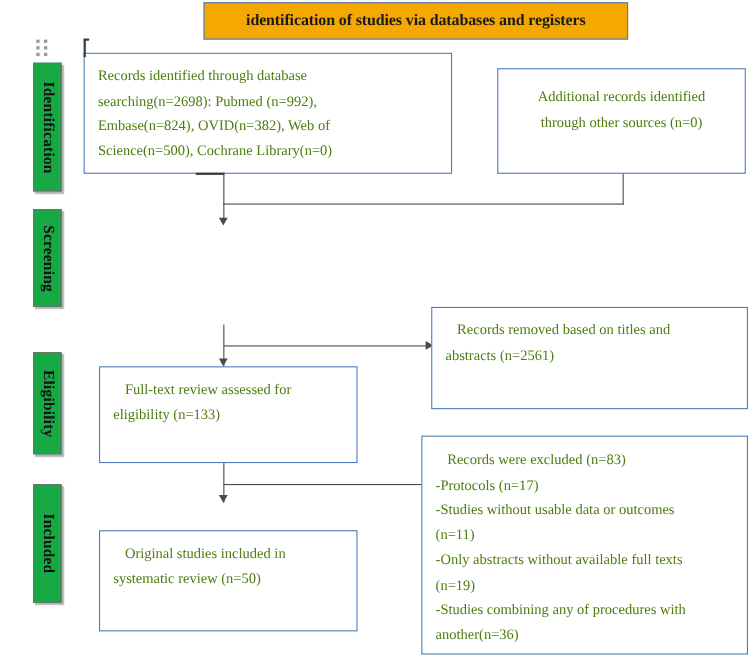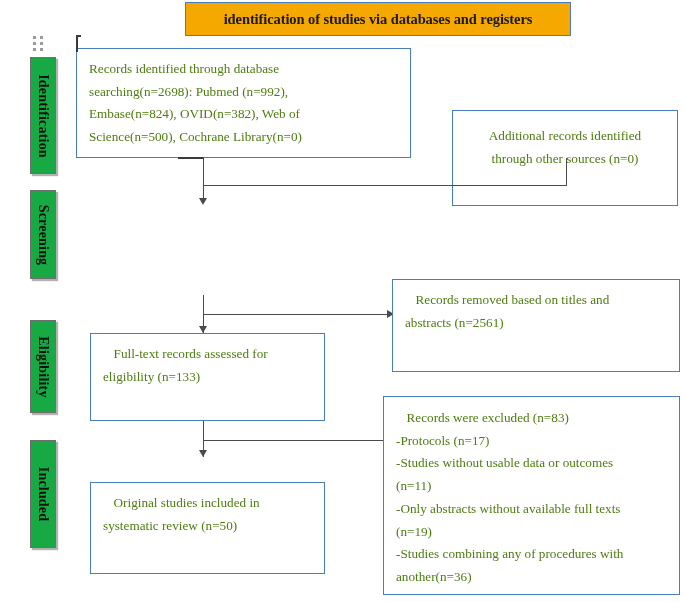--- a/index.html
+++ b/index.html
@@ -84,21 +84,21 @@
     border: 1.6px solid #4a7ebb;
     box-sizing: border-box;
     padding: 9px 12px 8px 12px;
   }
   .box p {
     margin: 0;
     font-size: 13.2px;
     line-height: 1.72;
     color: #4d7c0f;
   }
-  .box.centered { padding: 14px 14px 8px 14px; margin-top: 48px; }
+  .box.centered { padding: 14px 14px 8px 14px; }
   .box.centered p { text-align: center; }
 
   
   .ln {
     position: absolute;
     background: #4a4a4a;
   }
   .vln { width: 1.4px; }
   .hln { height: 1.4px; }
   .arrow-d {
@@ -179,21 +179,21 @@
   <div class="arrow-d" style="left:199px; top:326px;"></div>
   <div class="ln hln" style="left:203px; top:314px; width:186px;"></div>
   <div class="arrow-r" style="left:387px; top:310px;"></div>
 
   <div class="box" style="left:392px; top:279px; width:288px; height:93px;">
     <p style="text-indent:0.8em;">Records removed based on titles and</p>
     <p>abstracts (n=2561)</p>
   </div>
 
   <div class="box" style="left:90px; top:333px; width:235px; height:88px;">
-    <p style="text-indent:0.8em;">Full-text records assessed for</p>
+    <p style="text-indent:0.8em;">Full-text review assessed for</p>
     <p>eligibility (n=133)</p>
   </div>
 
   <div class="ln vln" style="left:203px; top:421px; height:36px;"></div>
   <div class="arrow-d" style="left:199px; top:450px;"></div>
   <div class="ln hln" style="left:203px; top:440px; width:186px;"></div>
   <div class="arrow-r" style="left:387px; top:436px;"></div>
 
   <div class="box" style="left:90px; top:456px; width:235px; height:92px;margin-top:26px;">
     <p style="text-indent:0.8em;">Original studies included in</p>

